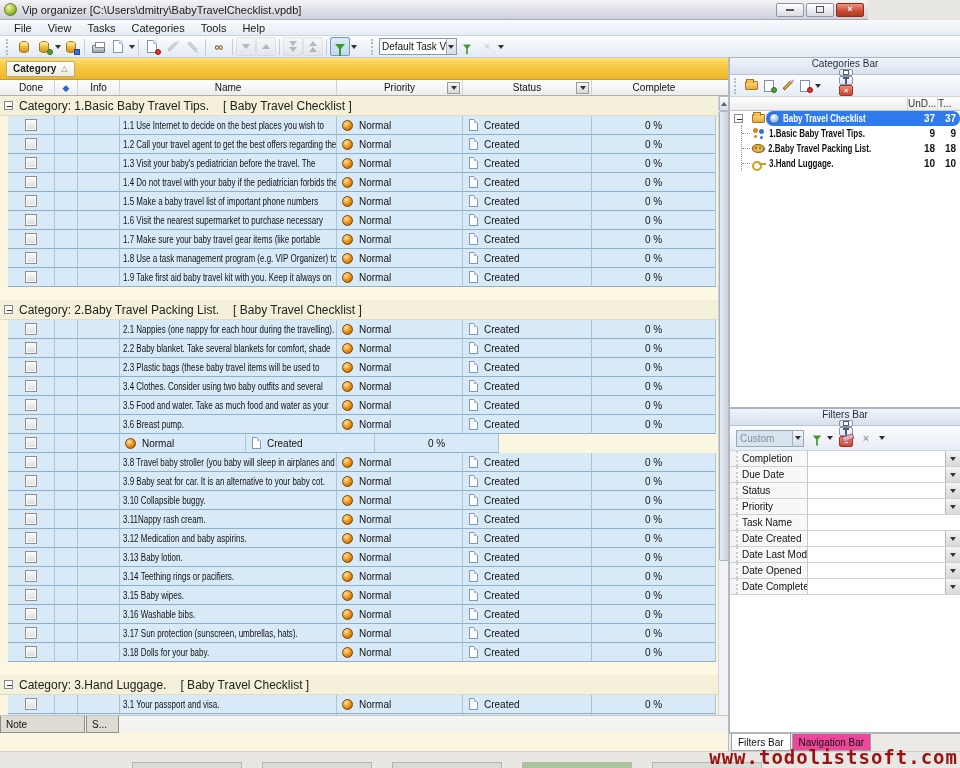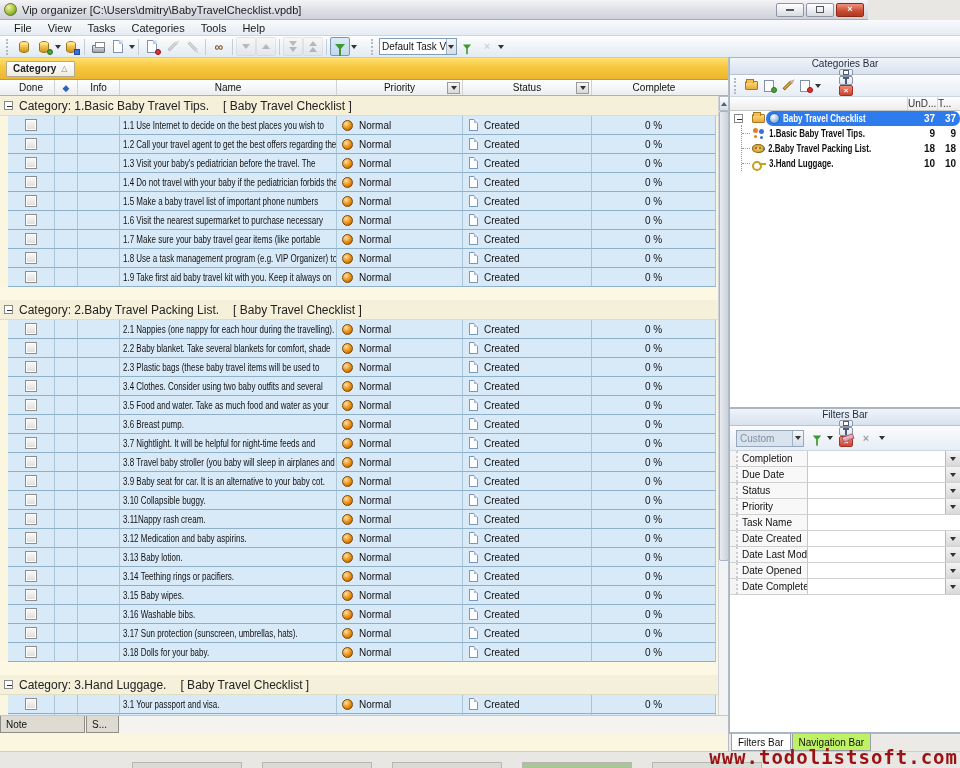--- a/index.html
+++ b/index.html
@@ -168,21 +168,21 @@
   .fvalue{flex:1;background:#fff;}
   .fbtn{width:15px;flex:none;border-left:1px solid #b8b8b8;background:linear-gradient(#f4f4f4,#d8d8d8);display:flex;align-items:center;justify-content:center;}
   .fcombo{width:68px;height:17px;background:#d9e3ee;border:1px solid #98a8bc;display:flex;align-items:center;margin-left:4px;}
   .fcombo .val{flex:1;padding-left:3px;font-size:10px;color:#8090a0;overflow:hidden;white-space:nowrap;}
   .fcombo .drop{width:11px;height:15px;background:linear-gradient(#f4f6f9,#d4dde8);border-left:1px solid #9fb2c8;display:flex;align-items:center;justify-content:center;}
 
   
   #side-tabs{position:absolute;left:0;top:676px;width:232px;height:18px;background:#eceae6;border-top:1px solid #b8b6b0;display:flex;padding-left:2px;}
   .stab{height:17px;font-size:10px;display:flex;align-items:center;padding:0 6px;border:1px solid #9aa0a8;border-top:none;}
   .stab.active{background:#fff;}
-  .stab.inactive{background:#bef264;margin-left:1px;}
+  .stab.inactive{background:#ec4899;margin-left:1px;}
 
   
   #strip{position:absolute;left:0;top:751px;width:960px;height:17px;background:#e9e7e3;border-top:1px solid #cfcdc8;}
   .ghostbtn{position:absolute;top:10px;width:110px;height:7px;background:#dcdad5;border:1px solid #b8b6b0;}
   #watermark{position:absolute;right:2px;top:746px;font-family:"DejaVu Sans Mono","Liberation Mono",monospace;
     font-weight:bold;font-size:19px;letter-spacing:1px;color:#9a1212;z-index:50;white-space:nowrap;}
 </style>
 </head>
 <body>
 
@@ -630,23 +630,20 @@
           </div>
           <div class="cell c-comp">0 %</div>
         </div>
         <div class="task-row">
           <span class="sp8"></span>
           <div class="cell c-done">
             <span class="checkbox"></span>
           </div>
           <div class="cell c-flag"></div>
           <div class="cell c-info"></div>
-          <div class="cell c-name">
-            <span class="cx">3.7 Nightlight. It will be helpful for night-time feeds and</span>
-          </div>
           <div class="cell c-pri">
             <span class="ball"></span>
             <span>Normal</span>
           </div>
           <div class="cell c-status">
             <span class="doc"></span>
             <span>Created</span>
           </div>
           <div class="cell c-comp">0 %</div>
         </div>

